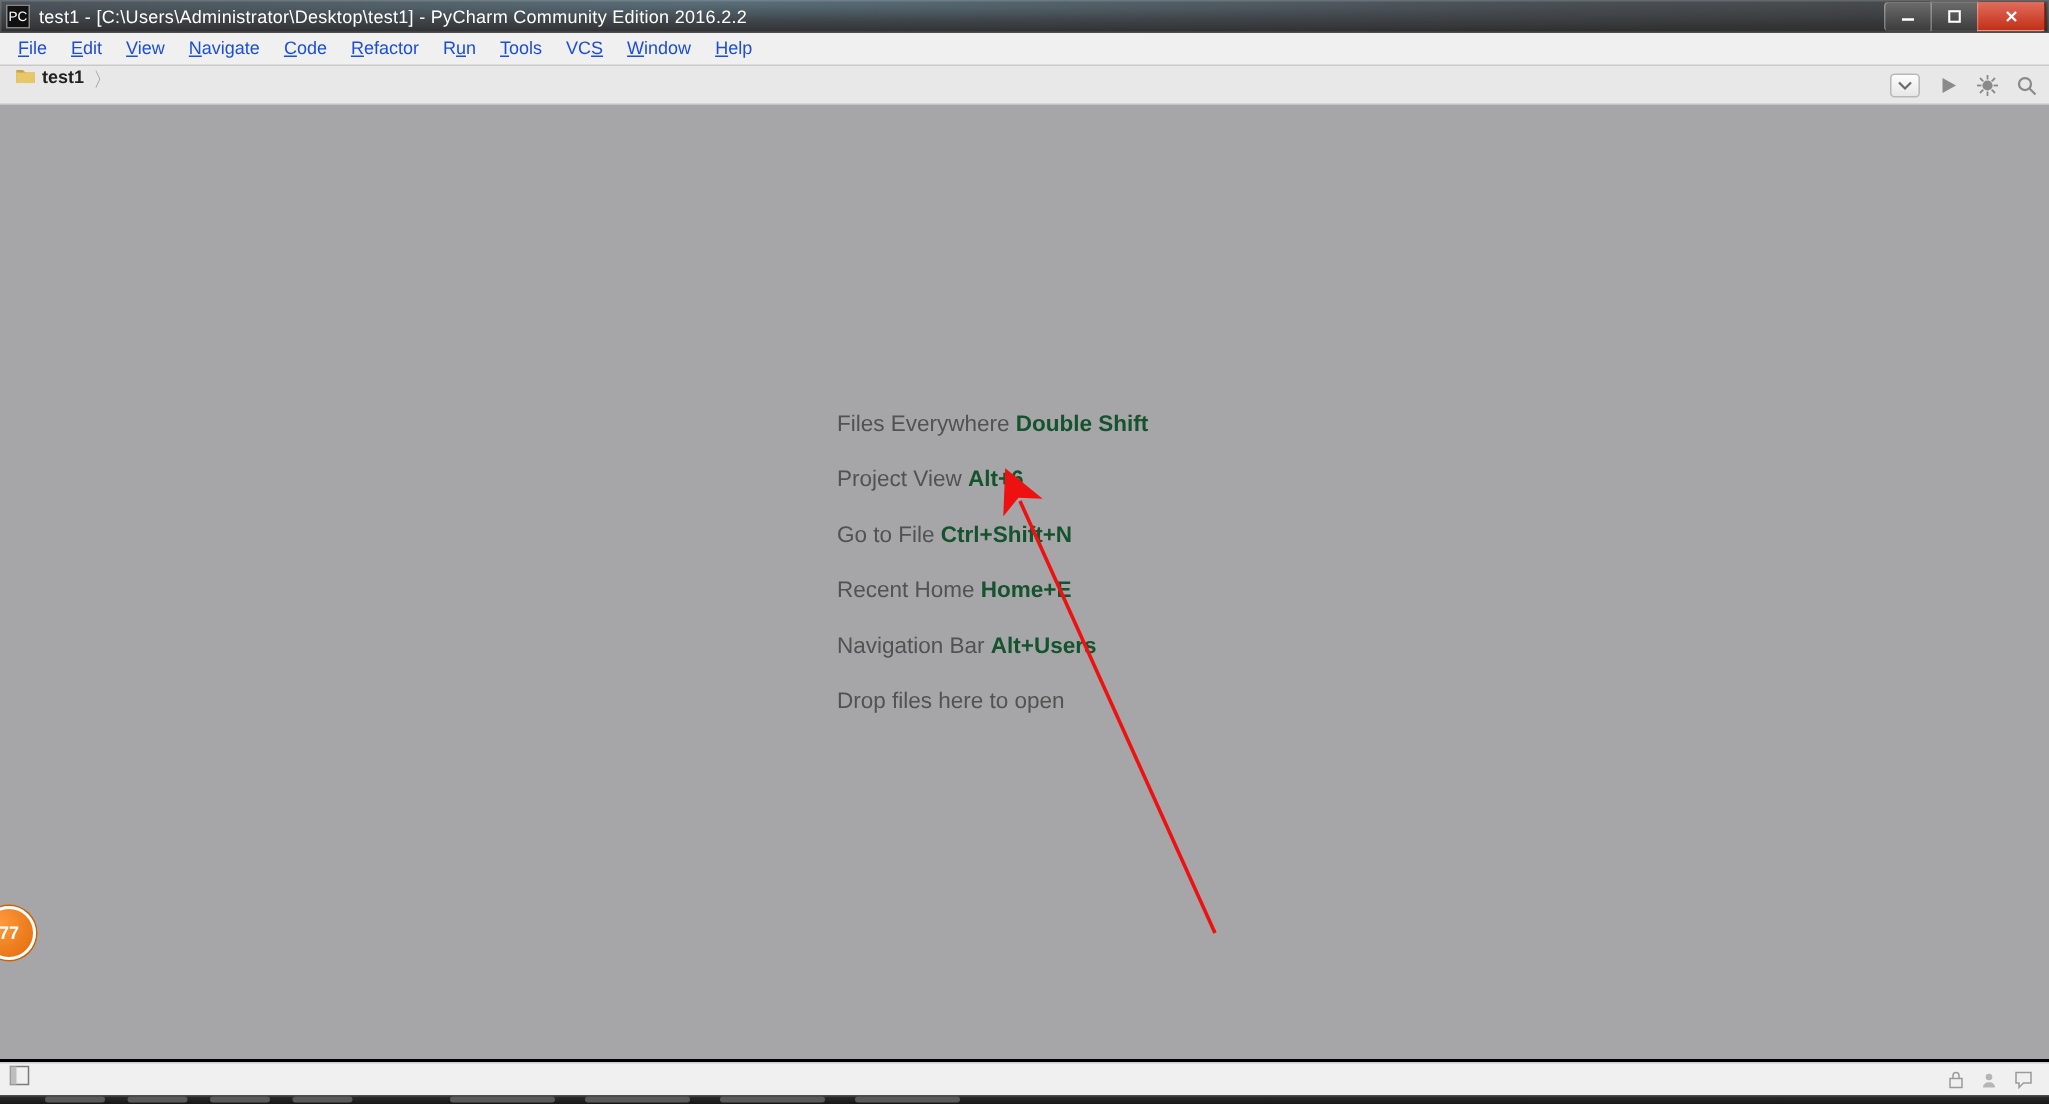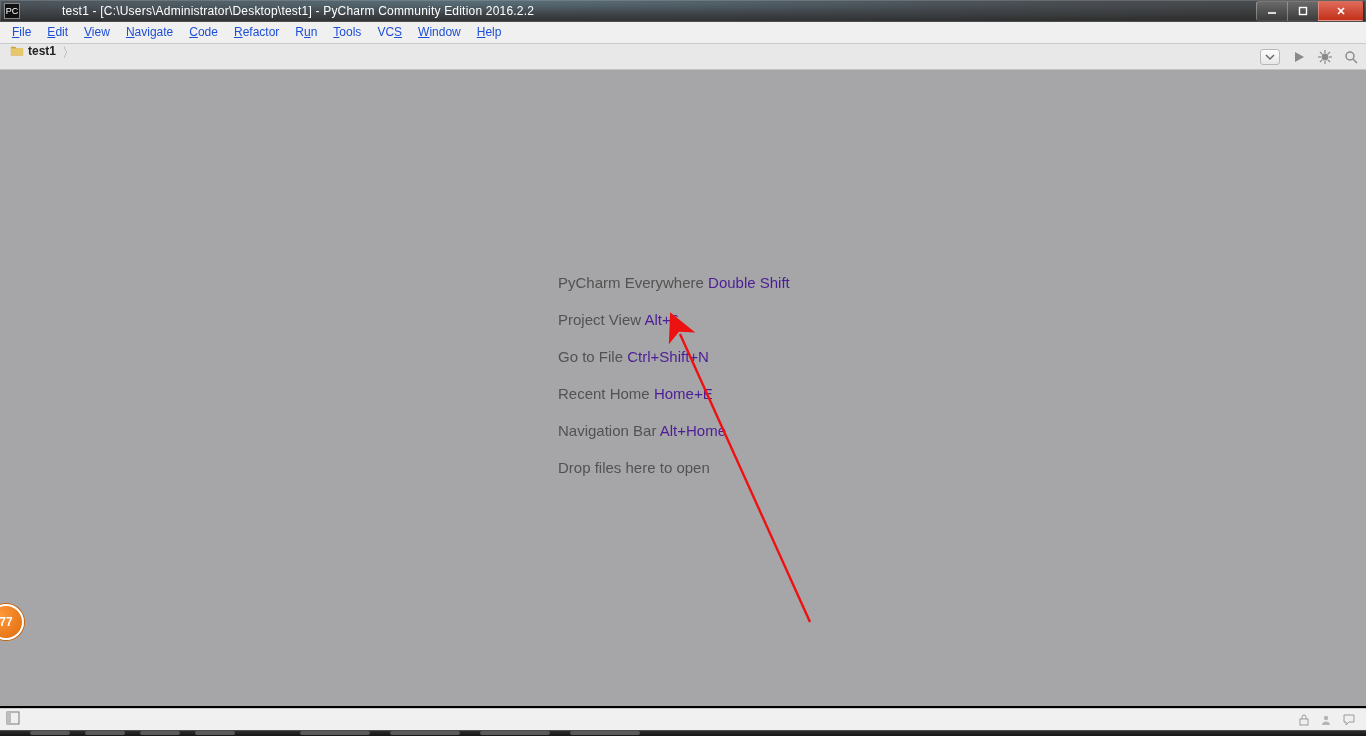--- a/index.html
+++ b/index.html
@@ -47,21 +47,20 @@
       justify-content: center;
       font-size: 9px;
       color: #fff;
     }
 
     .win-titlebar .title-text {
       flex: 1;
       white-space: nowrap;
       overflow: hidden;
       letter-spacing: .2px;
-      margin-left: 36px;
     }
 
     .win-buttons {
       display: flex;
       align-items: stretch;
       height: 20px;
       margin-right: 2px;
     }
     .win-btn {
       width: 32px;
@@ -172,21 +171,22 @@
       top: 205px;       
       font-size: 15px;
       color: #525252;
       line-height: 1;
     }
     .tips .row {
       margin-bottom: 22px;
       white-space: nowrap;
     }
     .tips .kbd {
-      color: #4c1d95;
+      color: #14532d;
+      font-weight: bold;
     }
 
     
     .red-arrow {
       position: absolute;
       pointer-events: none;
       z-index: 50;
     }
 
     
@@ -335,25 +335,25 @@
       <svg width="14" height="14" viewBox="0 0 14 14">
         <circle cx="6" cy="6" r="4" fill="none" stroke="#8a8a8a" stroke-width="1.5"></circle>
         <line x1="9" y1="9" x2="13" y2="13" stroke="#8a8a8a" stroke-width="1.5"></line>
       </svg>
     </span>
   </div>
 </div>
 
 <div class="editor-area">
   <div class="tips" id="tips">
-      <div class="row"><span>PyCharm Everywhere </span><span class="kbd">Double Shift</span></div>
+      <div class="row"><span>Files Everywhere </span><span class="kbd">Double Shift</span></div>
       <div class="row"><span>Project View </span><span class="kbd">Alt+6</span></div>
       <div class="row"><span>Go to File </span><span class="kbd">Ctrl+Shift+N</span></div>
       <div class="row"><span>Recent Home </span><span class="kbd">Home+E</span></div>
-      <div class="row"><span>Navigation Bar </span><span class="kbd">Alt+Home</span></div>
+      <div class="row"><span>Navigation Bar </span><span class="kbd">Alt+Users</span></div>
       <div class="row"><span>Drop files here to open</span></div>
     </div>
 </div>
 
 <svg class="red-arrow" style="left:0; top:0;" width="1366" height="736">
   <defs>
     <marker id="ah" markerWidth="12" markerHeight="12" refX="2" refY="6" orient="auto">
       <path d="M0,0 L12,6 L0,12 L3,6 z" fill="#e11"></path>
     </marker>
   </defs>

